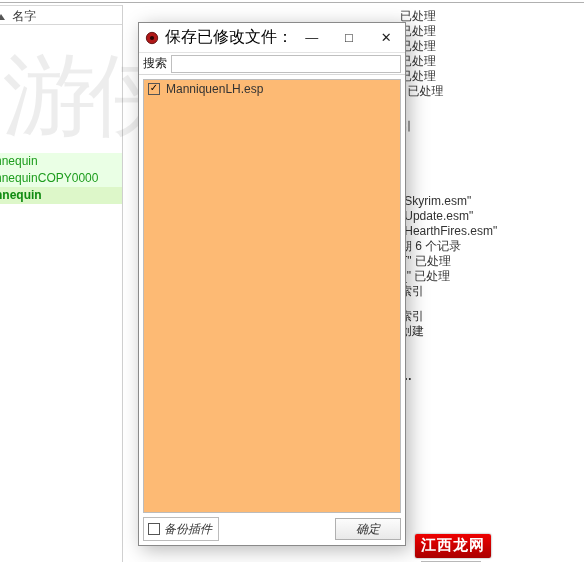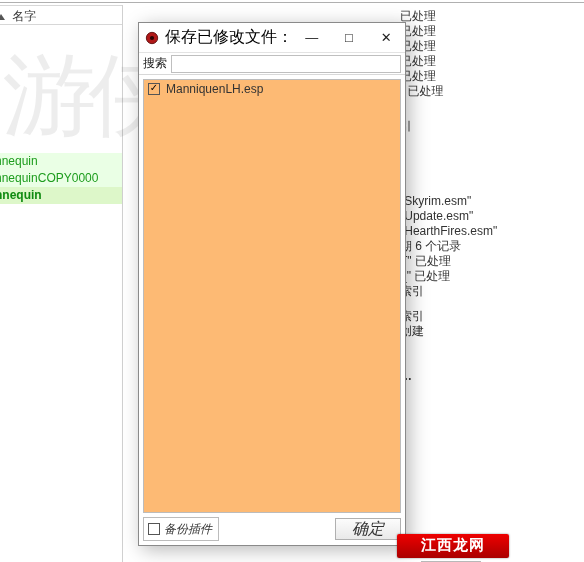--- a/index.html
+++ b/index.html
@@ -41,24 +41,24 @@
   .search-row .sinput { flex:1; height:18px; border:1px solid #bfbfbf; background:#fff; margin-right:4px; padding:1px 3px; font-size:12px; }
 
   .list-area { position:absolute; left:4px; right:4px; top:56px; bottom:32px; border:1px solid #bcbcbc; background:#fdba74; overflow:hidden; }
   .list-item { display:flex; align-items:center; gap:6px; height:18px; padding:2px 4px; font-size:12px; }
   .chk { width:12px; height:12px; border:1px solid #555; display:inline-flex; align-items:center; justify-content:center; font-size:10px; line-height:10px; }
   .chk.checked::after { content:"✓"; color:#000; font-size:10px; position:relative; top:-1px;}
 
   .dlg-bottom { position:absolute; left:4px; right:4px; bottom:4px; height:24px; display:flex; align-items:center;font-style:italic; }
   .dlg-bottom .chkrow { display:flex; align-items:center; gap:4px; font-size:12px; height:100%; border:1px solid #bcbcbc; padding:0 6px 0 4px; flex:0 0 auto; background:#fff;}
   .dlg-bottom .gap { flex:1; }
-  .dlg-bottom .okbtn { width:66px; height:22px; border:1px solid #b0b0b0; background:linear-gradient(#fcfcfc,#e9e9e9); text-align:center; line-height:20px; font-size:16px; }
+  .dlg-bottom .okbtn { width:66px; height:22px; border:1px solid #b0b0b0; background:linear-gradient(#fcfcfc,#e9e9e9); text-align:center; line-height:20px; font-size:12px; }
 
   
-  .site-mark { position:absolute; right:2px; bottom:4px; color:#fff; background: linear-gradient(#e00,#a00); padding:2px 24px 3px; font-size:15px; font-weight:bold; font-family:"SimSun","Songti SC",serif; border-radius:2px; letter-spacing:1px; box-shadow:0 0 2px rgba(0,0,0,0.5);}
+  .site-mark { position:absolute; right:20px; bottom:4px; color:#fff; background: linear-gradient(#e00,#a00); padding:2px 6px 3px; font-size:15px; font-weight:bold; font-family:"SimSun","Songti SC",serif; border-radius:2px; letter-spacing:1px; box-shadow:0 0 2px rgba(0,0,0,0.5);}
   .outer-border { position:absolute; inset:0; border:1px solid #bdbdbd; pointer-events:none;}
 </style>
 </head>
 <body>
 
 <div class="stage">
   <div class="outer-border"></div>
 
   <div class="bg-frame">
 

